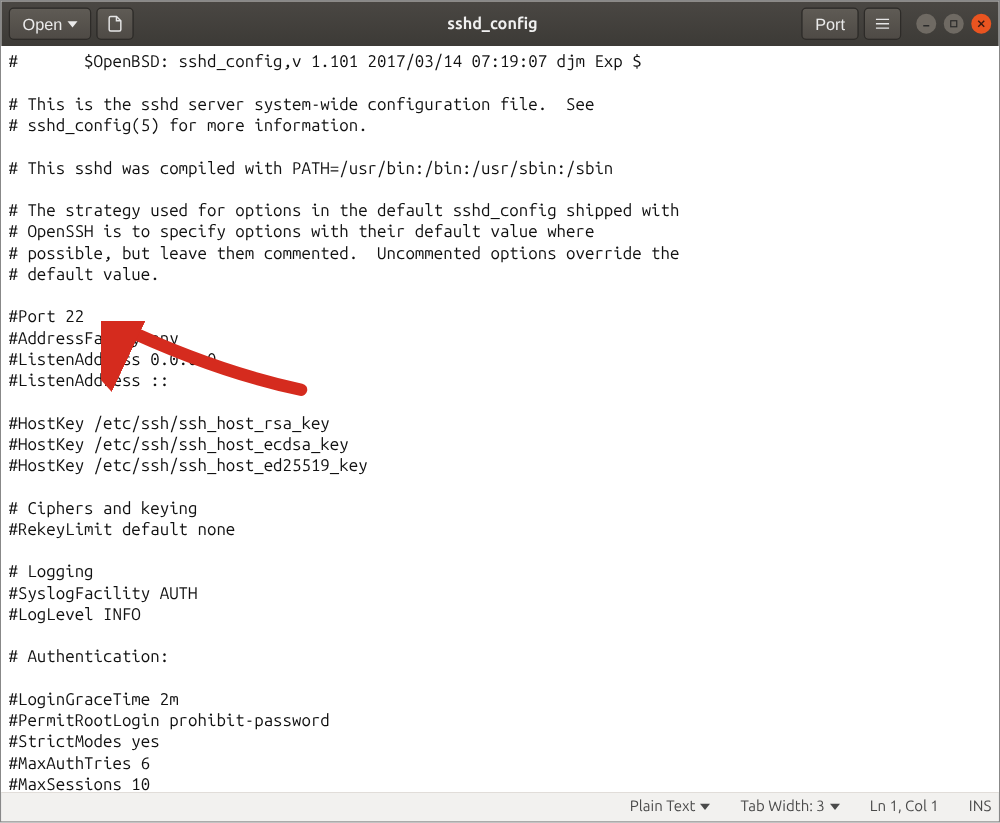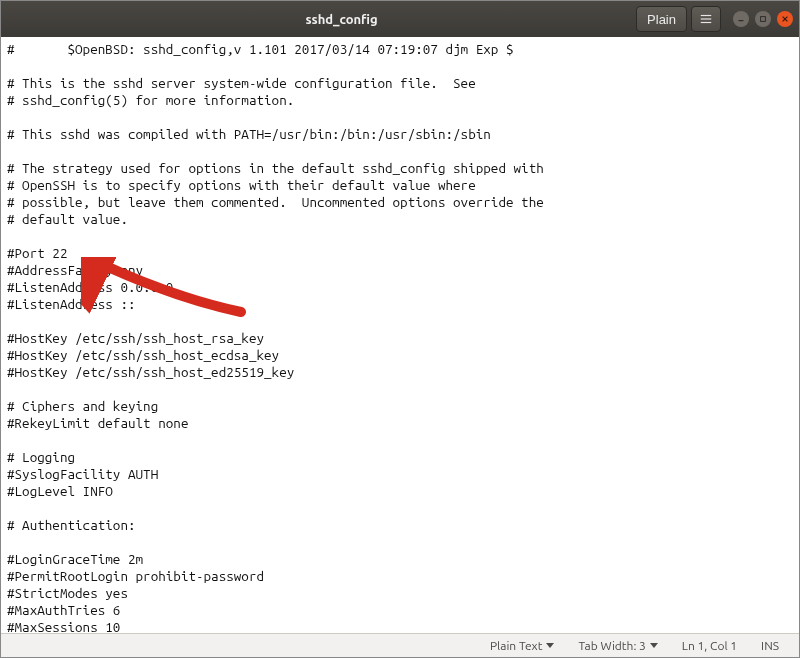--- a/index.html
+++ b/index.html
@@ -72,21 +72,21 @@
     }
     .statusbar {
       height: 24px;
       background: #f2f1ef;
       border-top: 1px solid #cfcac4;
       display: flex;
       align-items: center;
       justify-content: flex-end;
       font-size: 12px;
       color: #4a4a4a;
-      padding: 0 20px;
+      padding: 0 6px;
       gap: 24px;
     }
     .status-item { display: inline-flex; align-items: center; gap: 4px; cursor: pointer; }
     .caret-down {
       display: inline-block;
       width: 0; height: 0;
       border-left: 4px solid transparent;
       border-right: 4px solid transparent;
       border-top: 5px solid currentColor;
     }
@@ -94,26 +94,38 @@
       position: absolute;
       top: 220px;
       left: 80px;
       pointer-events: none;
     }
   </style>
 </head>
 <body>
 
 <div class="titlebar">
+  <div class="left-group">
+    <button class="btn">
+      <span>Open</span>
+      <span class="caret-down"></span>
+    </button>
+    <button class="btn icon-only">
+      <svg width="14" height="14" viewBox="0 0 24 24" fill="none" stroke="#e6e6e6" stroke-width="2">
+        <path d="M14 2H6a2 2 0 0 0-2 2v16a2 2 0 0 0 2 2h12a2 2 0 0 0 2-2V8z"></path>
+        <polyline points="14 2 14 8 20 8"></polyline>
+      </svg>
+    </button>
+  </div>
   <div class="title-center">
     <div class="title-main">sshd_config</div>
   </div>
   <div class="right-group">
     <button class="btn">
-      <span>Plain</span>
+      <span>Port</span>
     </button>
     <button class="btn icon-only">
       <svg width="14" height="14" viewBox="0 0 24 24" fill="none" stroke="#e6e6e6" stroke-width="2">
         <line x1="3" y1="6" x2="21" y2="6"></line>
         <line x1="3" y1="12" x2="21" y2="12"></line>
         <line x1="3" y1="18" x2="21" y2="18"></line>
       </svg>
     </button>
     <div class="win-controls">
       <span class="win-btn win-min">

